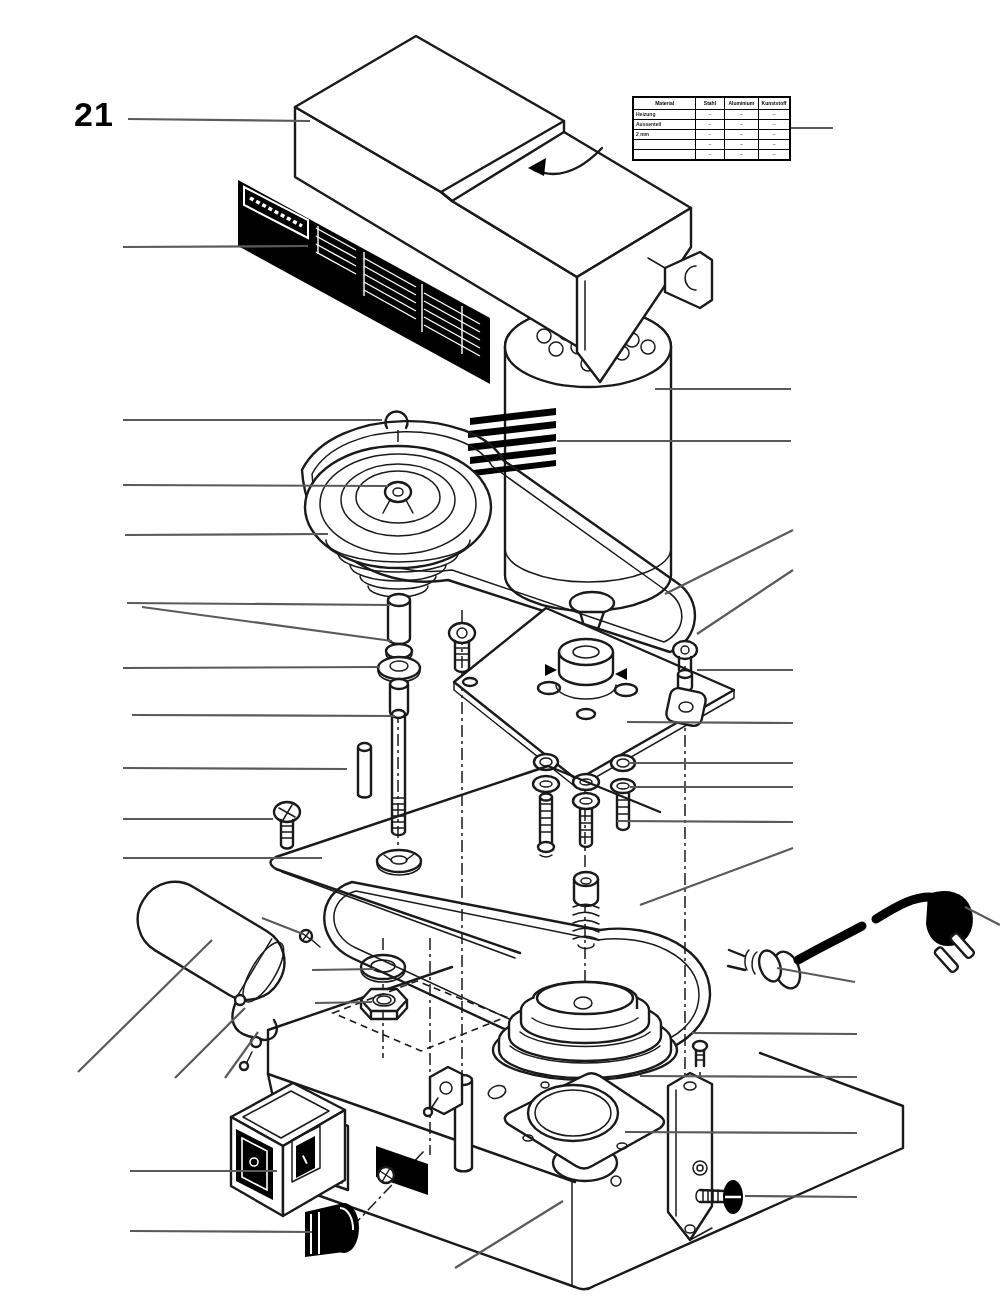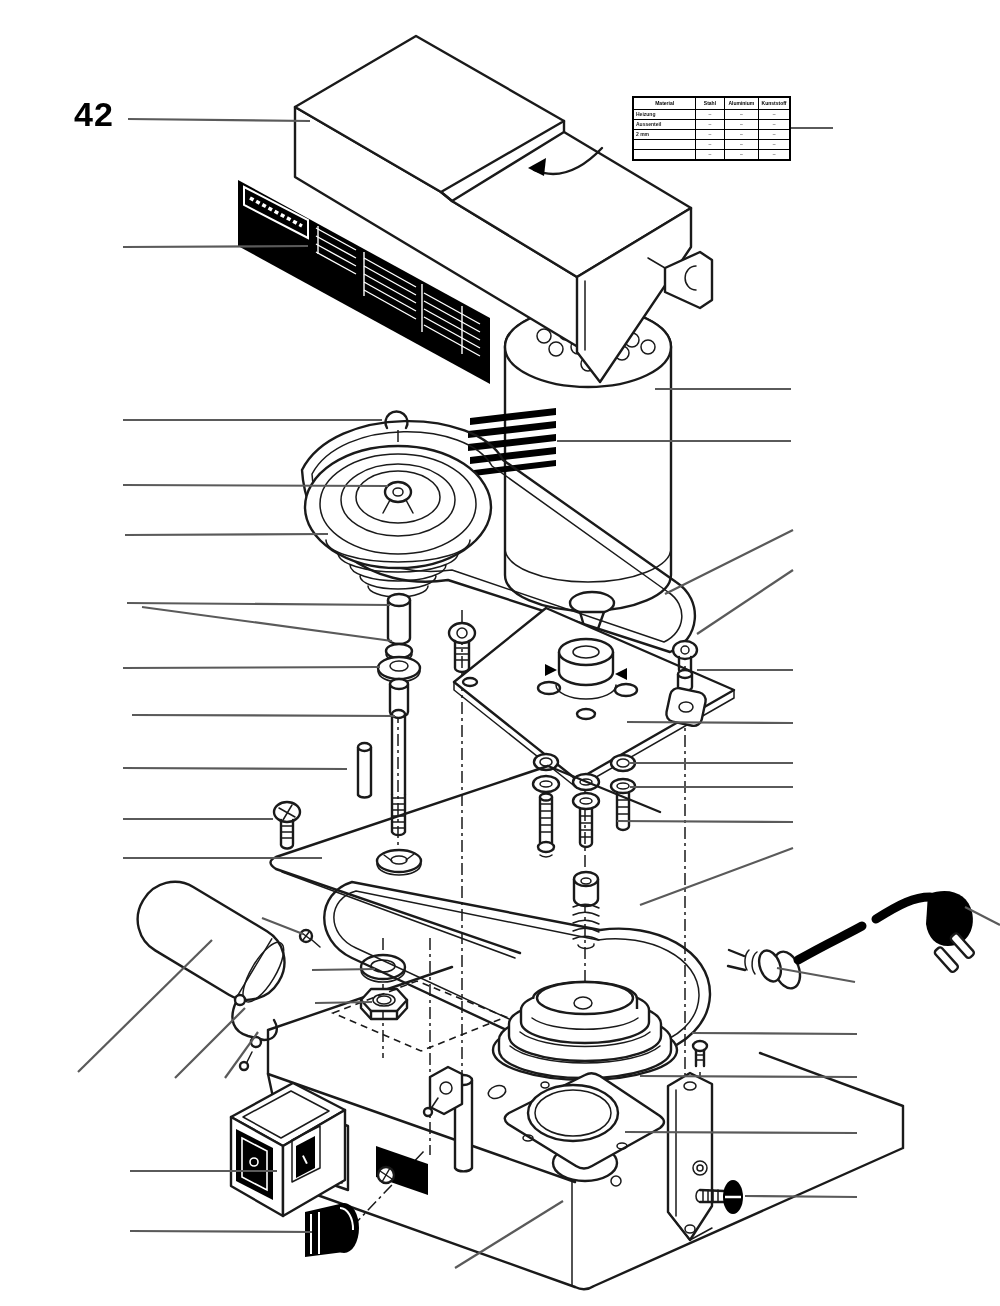--- a/index.html
+++ b/index.html
@@ -442,21 +442,21 @@
     <path class="leader" d="M455,1268 L563,1201"></path>
     <path class="leader" d="M692,1033 L857,1034"></path>
     <path class="leader" d="M640,1076 L857,1077"></path>
     <path class="leader" d="M625,1132 L857,1133"></path>
     <path class="leader" d="M745,1196 L857,1197"></path>
     <path class="leader" d="M965,907 L1000,925"></path>
     <path class="leader" d="M777,968 L855,982"></path>
   </g>
 </svg>
 
-<div id="callout-42">42</div>
+<div id="callout-42">21</div>
 
 <table id="materials-table">
   <colgroup>
         <col class="c0">
         <col class="c1">
         <col class="c2">
         <col class="c3">
       </colgroup>
   <thead>
     <tr>

